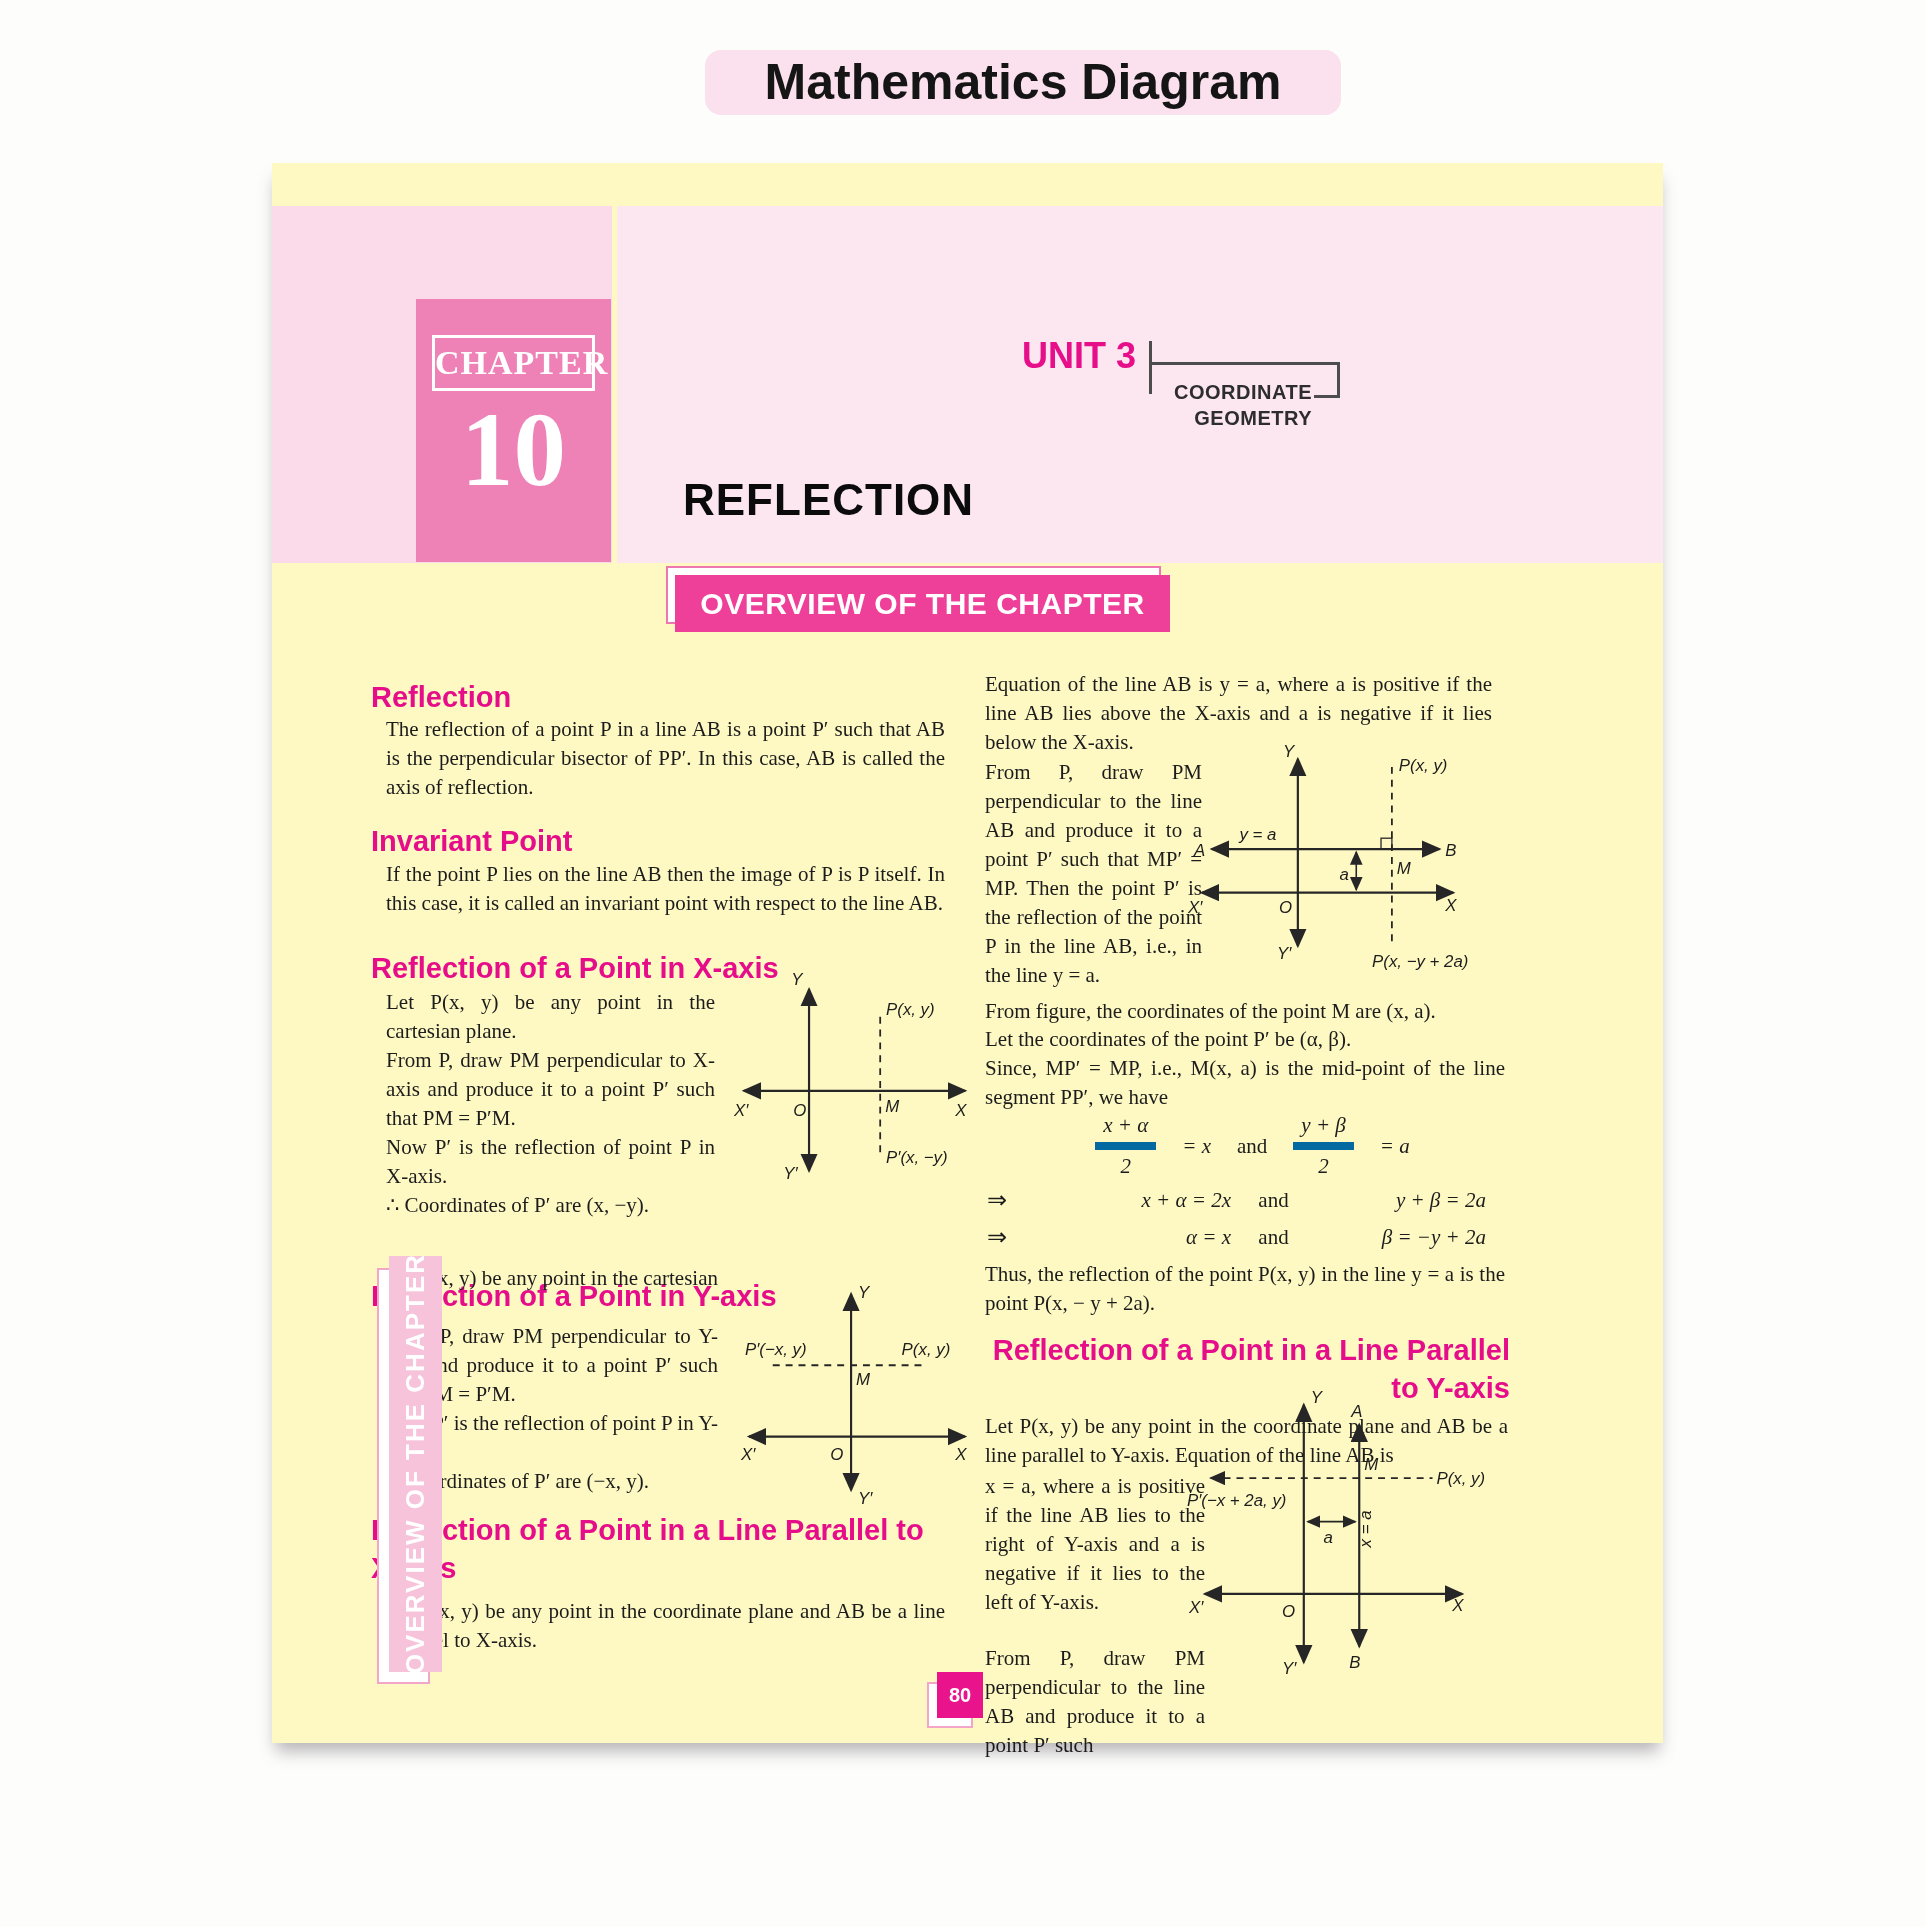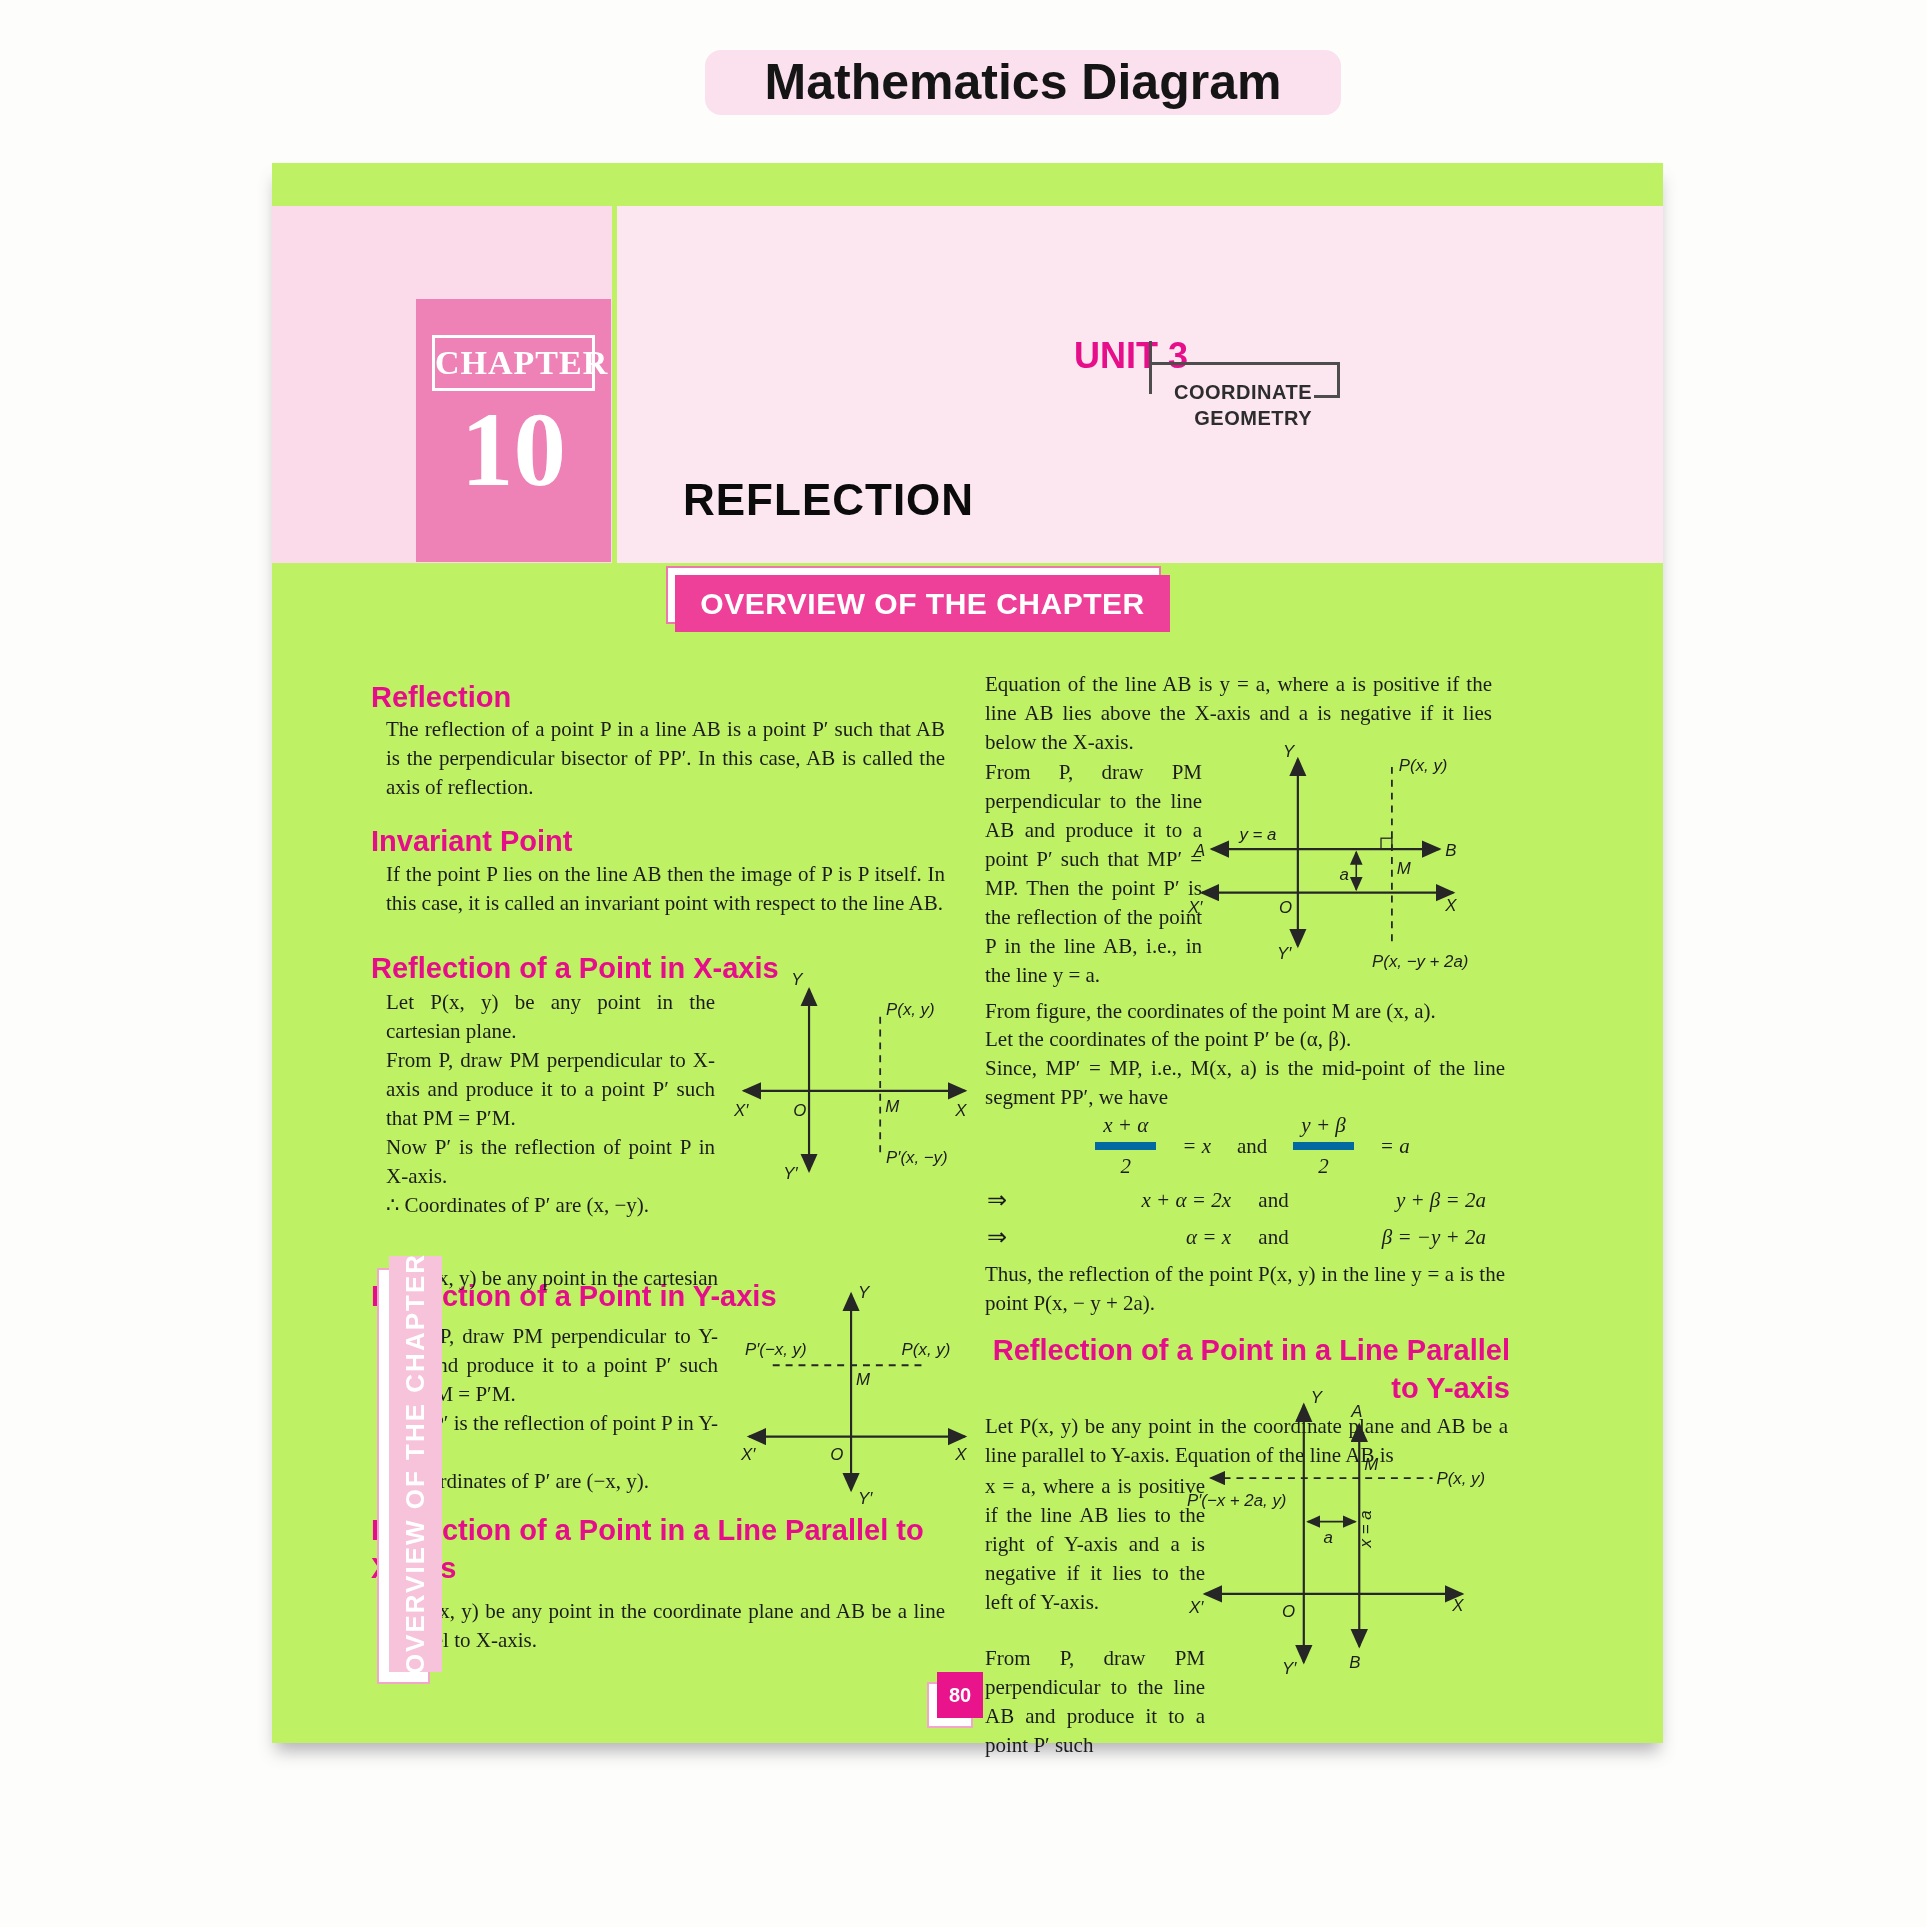--- a/index.html
+++ b/index.html
@@ -5,32 +5,32 @@
   * { margin:0; padding:0; box-sizing:border-box; }
   html,body { width:1927px; height:1928px; background:#fdfdfc; overflow:hidden;
               font-family:"Liberation Sans", sans-serif; }
   .abs { position:absolute; }
   #canvas { position:relative; width:1597px; height:1928px; }
 
   #badge { left:705px; top:50px; width:636px; height:65px; background:#fbe0ee;
            border-radius:16px; font:bold 50px/65px "Liberation Sans", sans-serif;
            color:#151515; text-align:center; }
 
-  #sheet { left:272px; top:163px; width:1391px; height:1580px; background:#bef264;
+  #sheet { left:272px; top:163px; width:1391px; height:1580px; background:#fef9c3;
            box-shadow:0 12px 16px -4px rgba(95,88,93,.45); }
 
   #bandL { left:0; top:43px; width:340px; height:357px; background:#fbdbe9; }
   #bandR { left:345px; top:43px; width:1046px; height:357px; background:#fce7f1; }
 
   #chbox { left:144px; top:136px; width:195px; height:263px; background:#ee82b7; text-align:center; }
   #chlabel { margin:36px auto 0; width:163px; height:56px; border:3px solid #fff;
              font:bold 34px/50px "Liberation Serif", serif; color:#fff; letter-spacing:1px; }
   #chnum { margin-top:0px; font:bold 105px/117px "Liberation Serif", serif; color:#fff; }
 
-  #unit { left:802px; top:173px; font:bold 36px/40px "Liberation Sans", sans-serif;
+  #unit { left:750px; top:173px; font:bold 36px/40px "Liberation Sans", sans-serif;
           color:#e60e89; }
   #br1 { left:877px; top:178px; height:53px; border-left:3px solid #4d4d4d; }
   #br2 { left:877px; top:199px; width:191px; border-top:3px solid #4d4d4d; }
   #br3 { left:1065px; top:199px; height:36px; border-left:3px solid #4d4d4d; }
   #br4 { left:1042px; top:232px; width:25px; border-top:3px solid #4d4d4d; }
   #unitsub { left:842px; top:216px; width:198px; text-align:right;
              font:bold 20px/26px "Liberation Sans", sans-serif; color:#2d2d2d; letter-spacing:0.5px; }
 
   #title { left:411px; top:313px; font:bold 44px/48px "Liberation Sans", sans-serif;
            color:#0b0b0b; letter-spacing:1px; }

